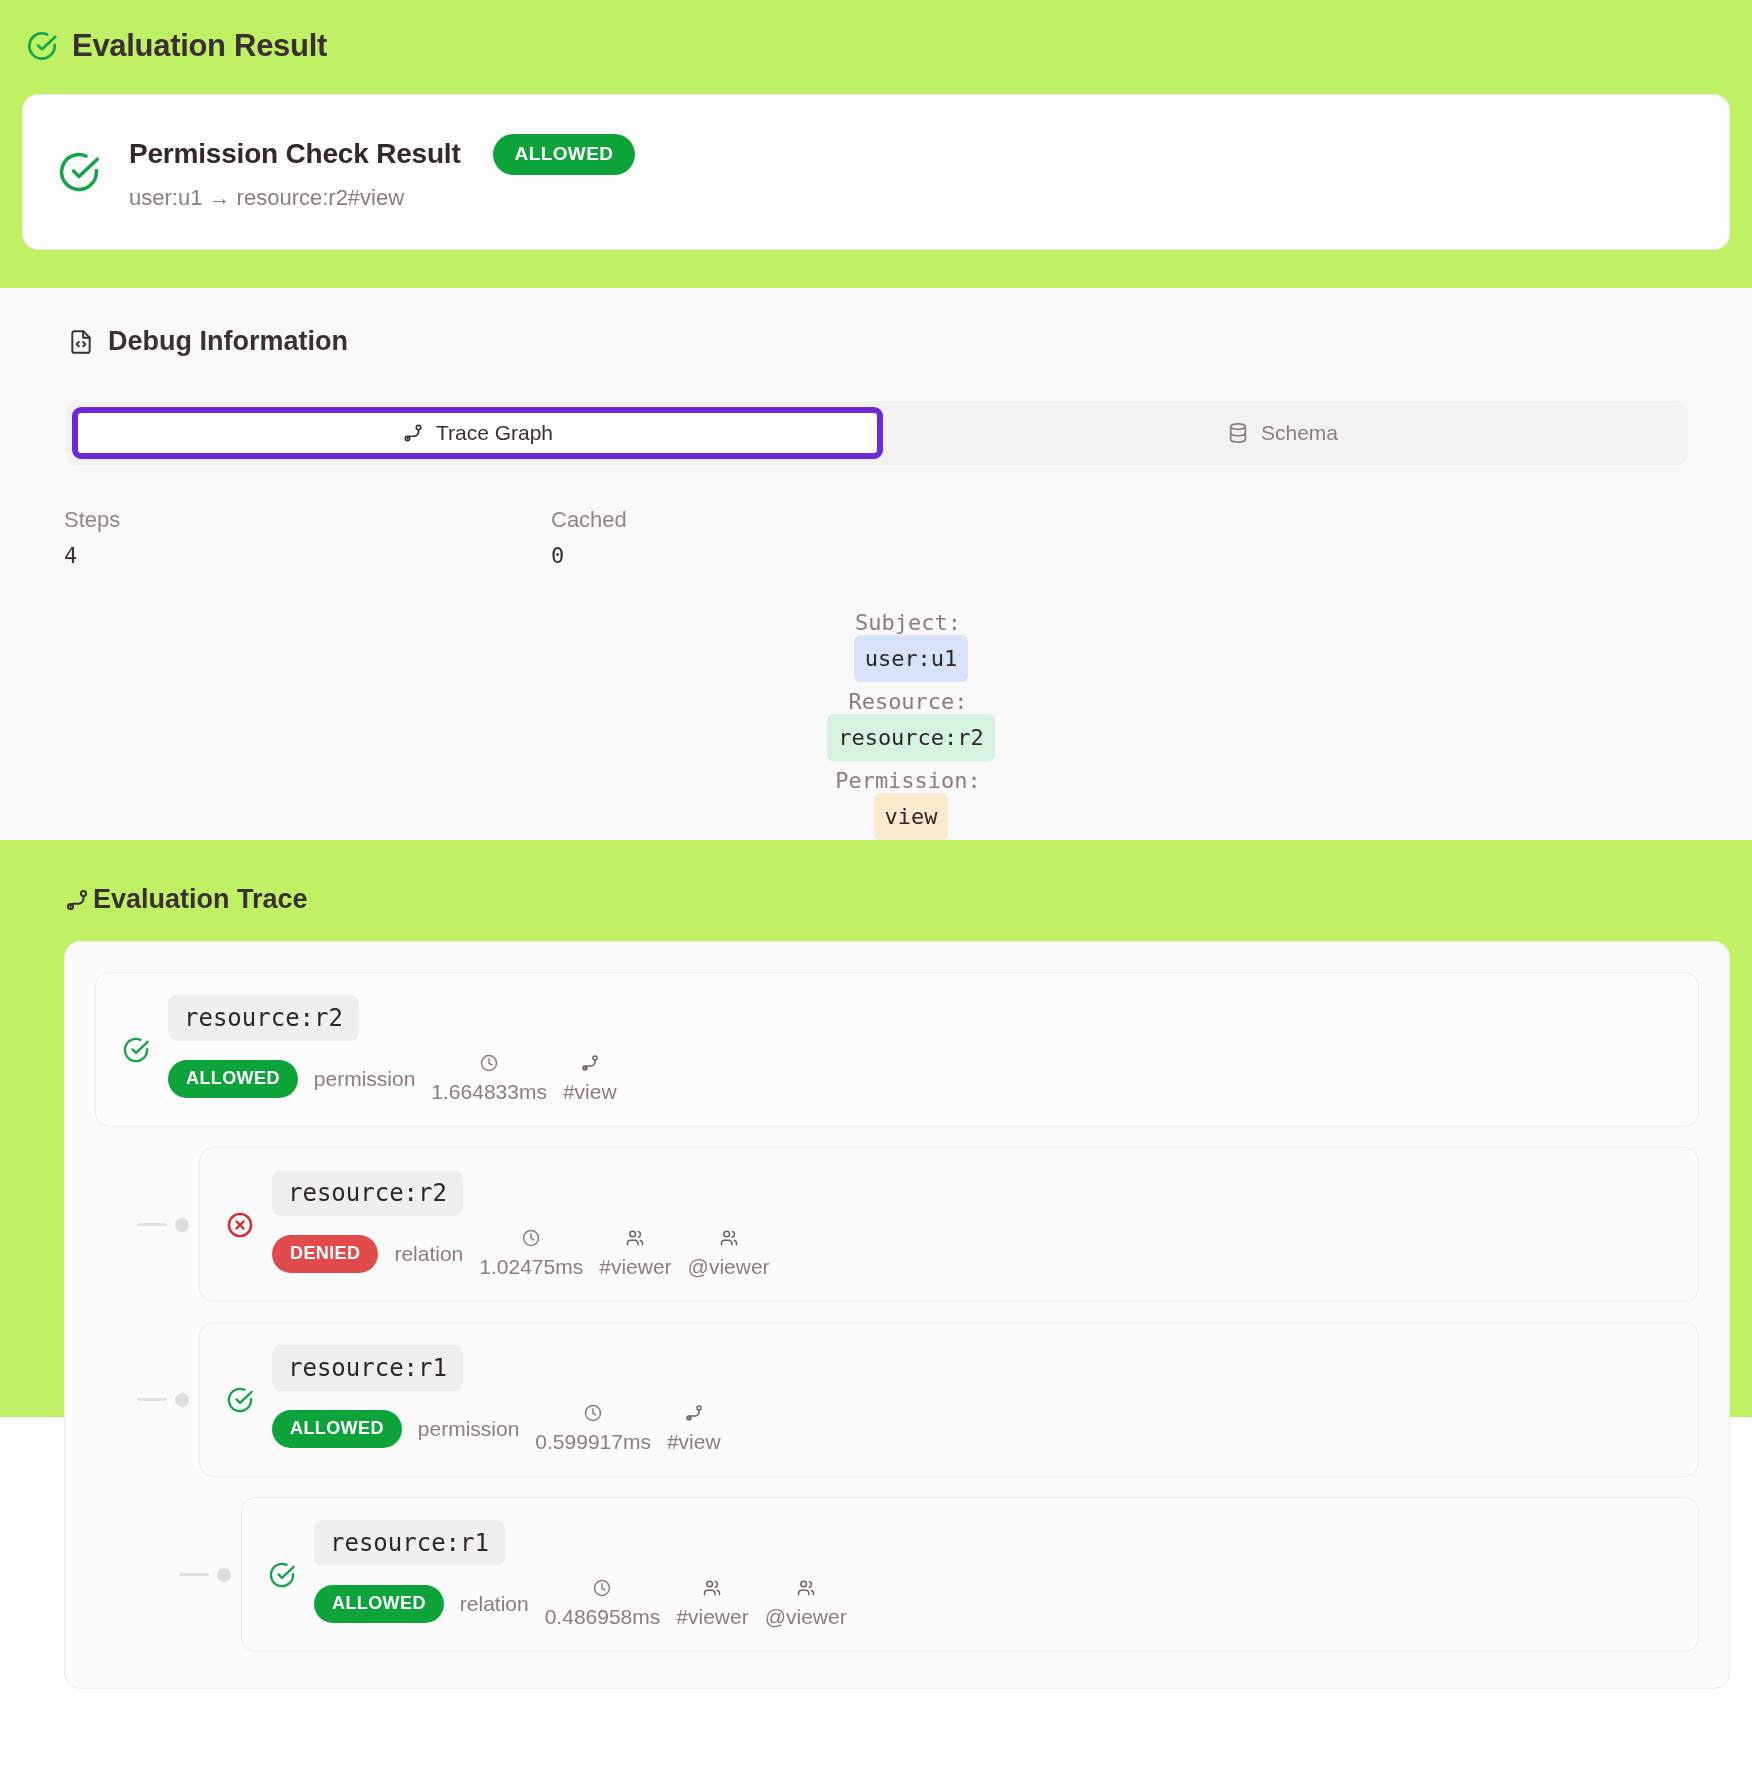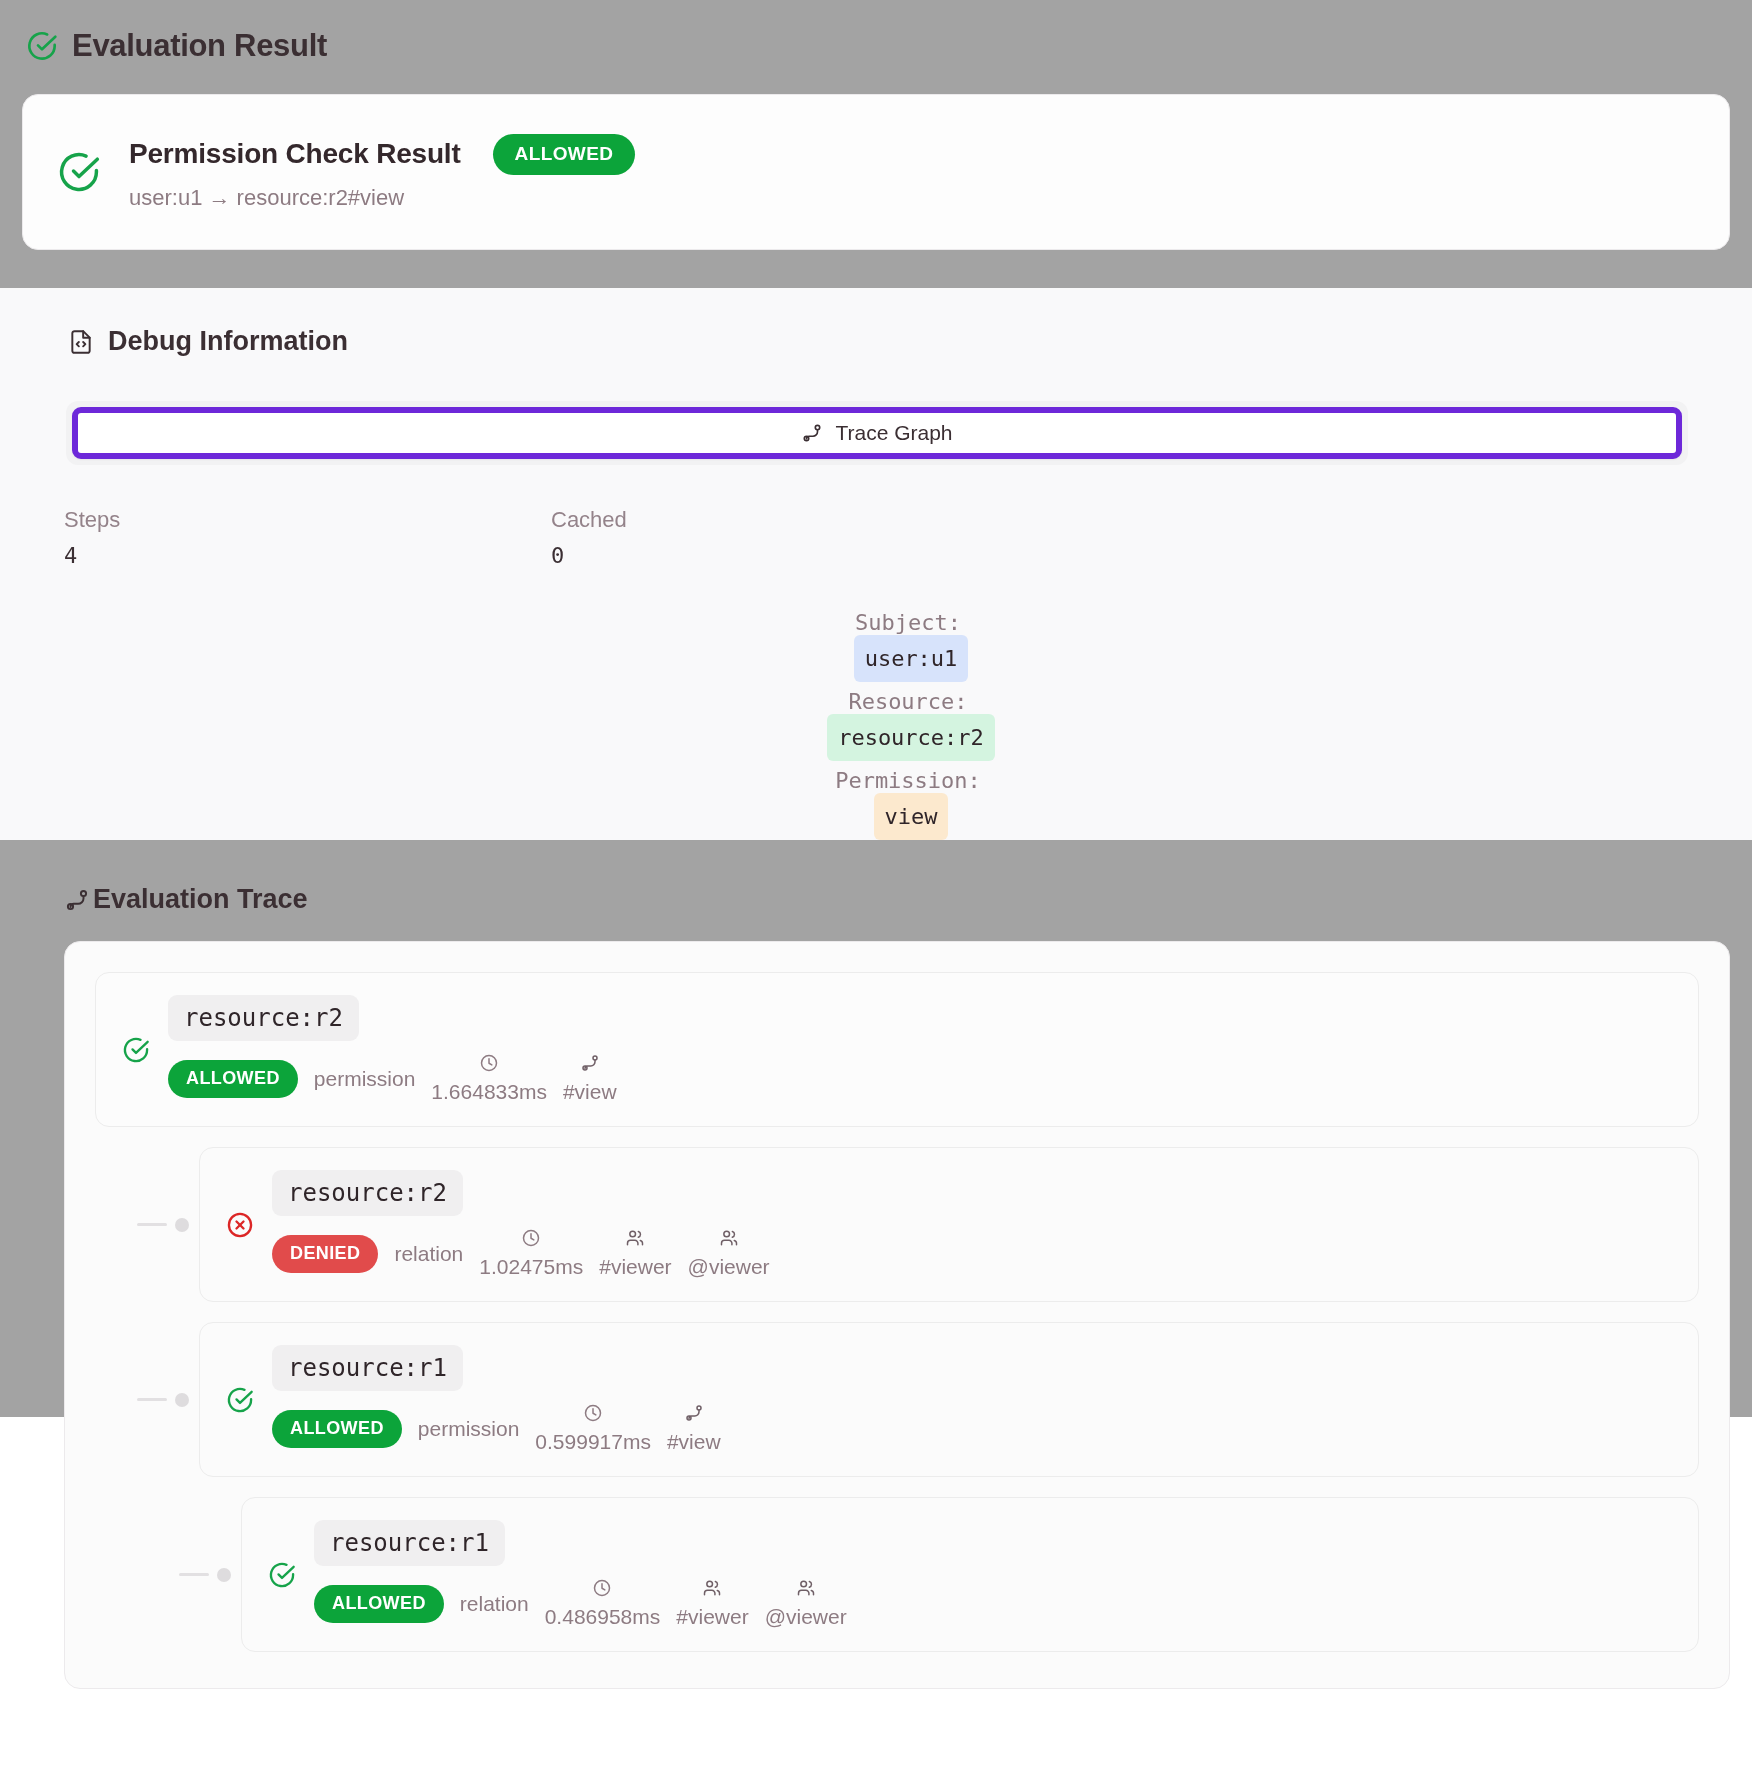--- a/index.html
+++ b/index.html
@@ -3,21 +3,21 @@
 <meta charset="utf-8">
 <style>
   * { box-sizing: border-box; }
   html, body {
     margin: 0; padding: 0;
     width: 1752px; height: 1766px;
     background: #ffffff;
     font-family: "Liberation Sans", sans-serif;
     -webkit-font-smoothing: antialiased;
   }
-  .page { width: 1752px; height: 1417px; position: relative; background: #a3a3a3; }
+  .page { width: 1752px; height: 1417px; position: relative; background: #bef264; }
 
   
   .eval-head {
     display: flex; align-items: center; gap: 14px;
     padding: 28px 0 0 26px;
   }
   .eval-head .title {
     font-size: 31px; font-weight: bold; color: #3b2f33; letter-spacing: -0.3px;
   }
 
@@ -201,20 +201,30 @@
       <div class="tab active">
         <span>
           <svg width="22" height="22" viewBox="0 0 24 24" fill="none" stroke="#3b2f33" stroke-width="1.8" stroke-linecap="round" stroke-linejoin="round">
             <circle cx="6" cy="18" r="2.4"></circle>
               <circle cx="18" cy="6" r="2.4"></circle>
             <path d="M18 8.4v2.1a5 5 0 0 1-5 5H9a3 3 0 0 0-3 3"></path>
           </svg>
         </span>
         <span>Trace Graph</span>
       </div>
+      <div class="tab">
+        <span>
+          <svg width="22" height="22" viewBox="0 0 24 24" fill="none" stroke="#8d7b82" stroke-width="1.8" stroke-linecap="round" stroke-linejoin="round">
+            <ellipse cx="12" cy="5" rx="8" ry="3"></ellipse>
+            <path d="M4 5v14c0 1.7 3.6 3 8 3s8-1.3 8-3V5"></path>
+            <path d="M4 12c0 1.7 3.6 3 8 3s8-1.3 8-3"></path>
+          </svg>
+        </span>
+        <span>Schema</span>
+      </div>
     </div>
 
     <div class="stats">
       <div class="stat">
         <div class="stat-label">Steps</div>
         <div class="stat-value">4</div>
       </div>
       <div class="stat">
         <div class="stat-label">Cached</div>
         <div class="stat-value">0</div>

